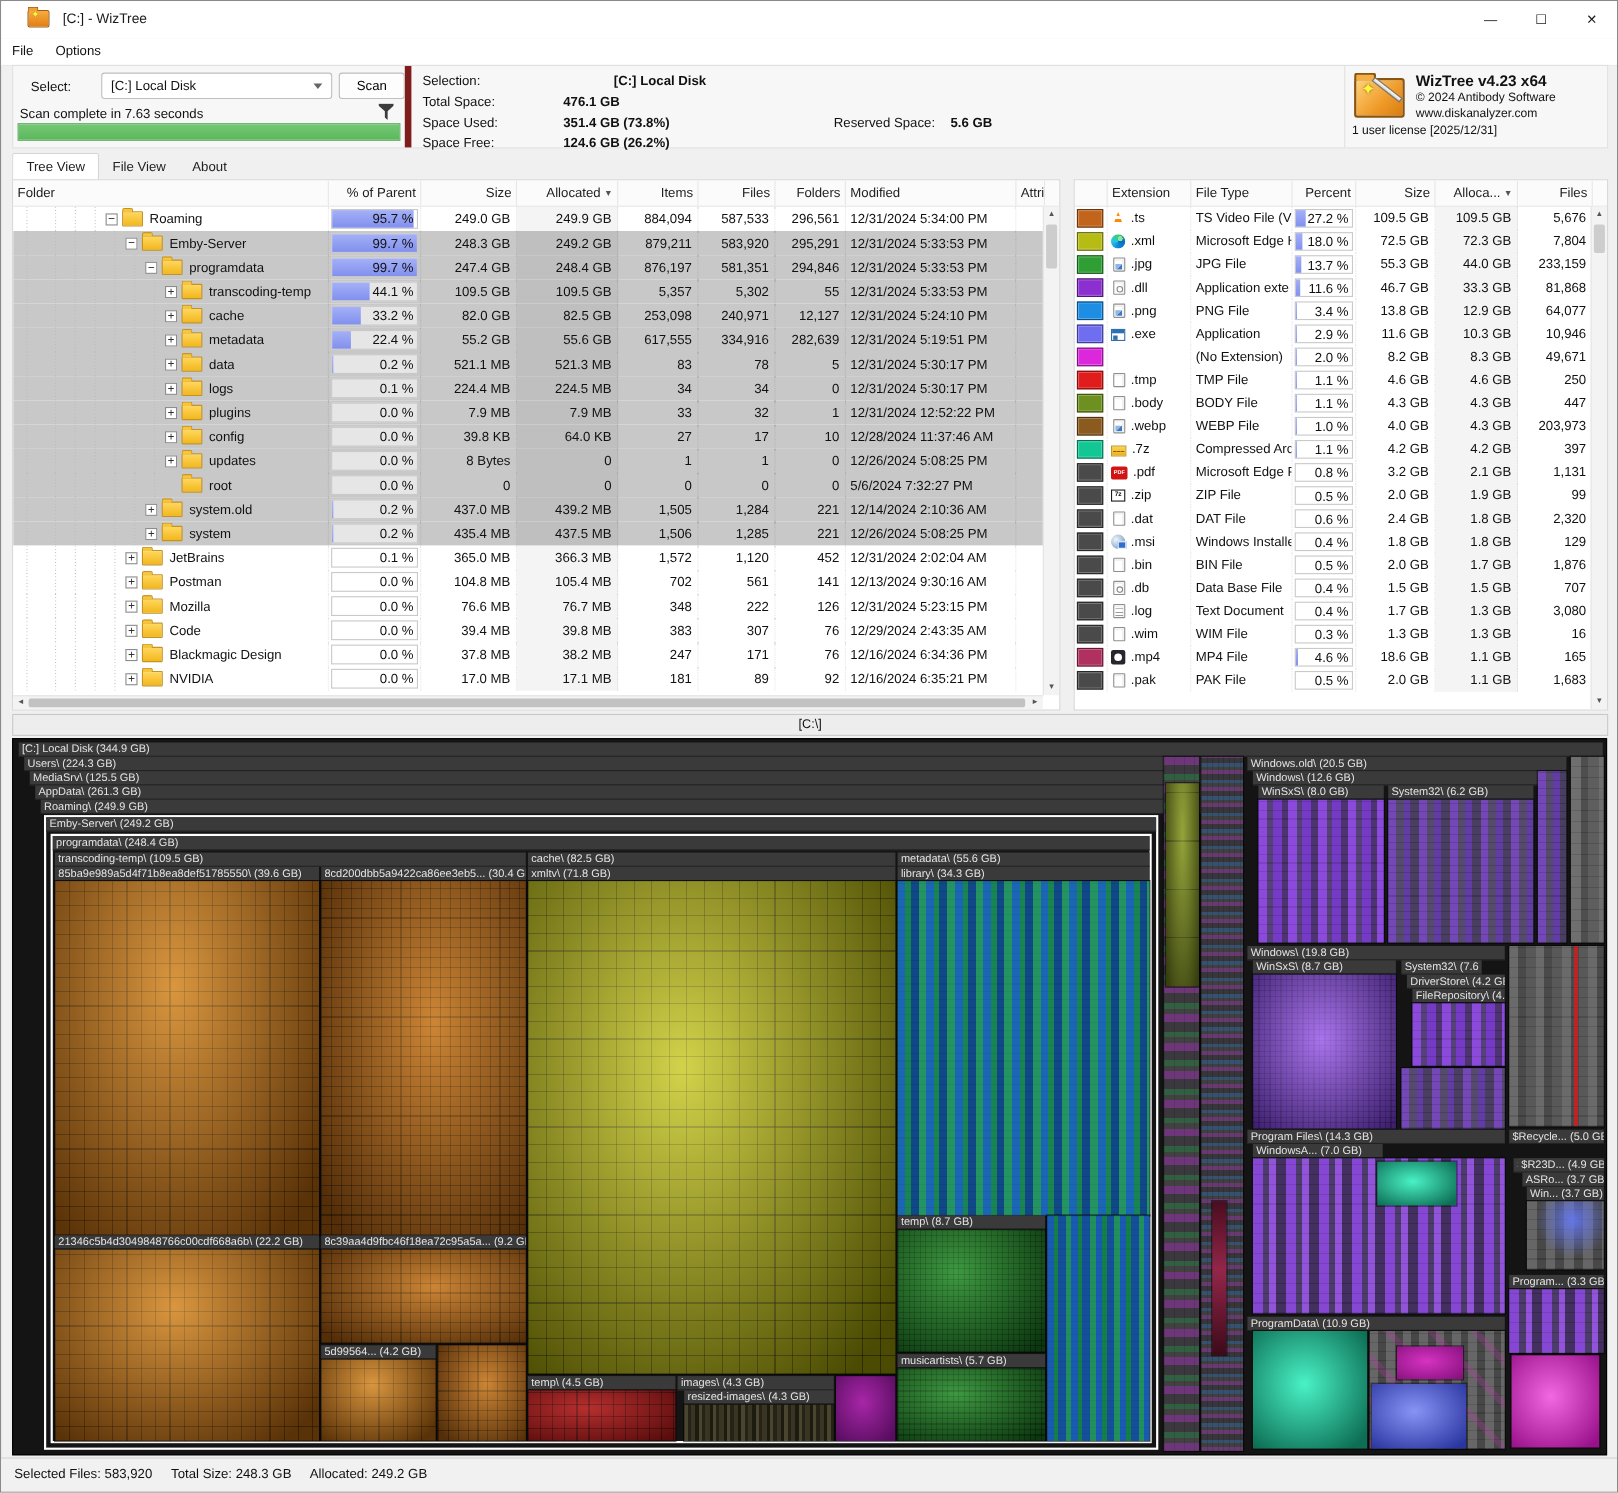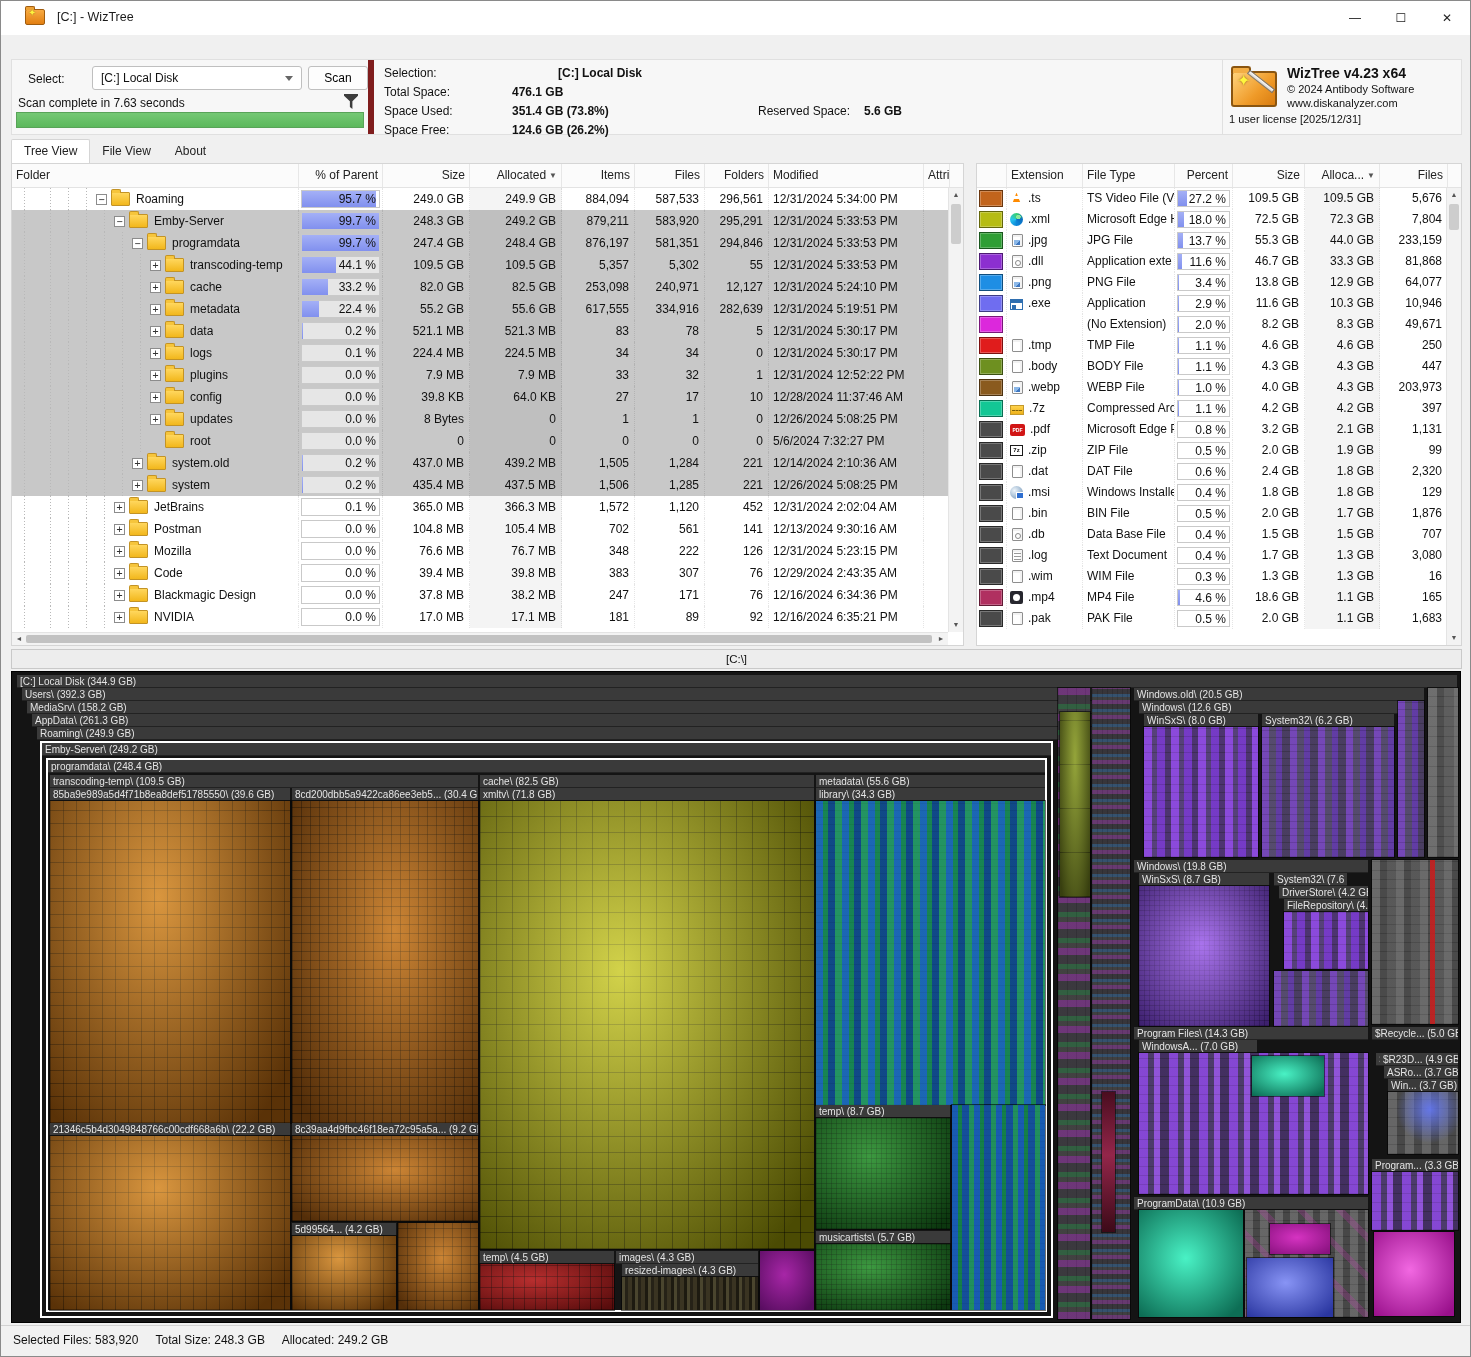--- a/index.html
+++ b/index.html
@@ -223,20 +223,21 @@
   <div class="titlebar">
     <div class="app-icon"></div>
     <div class="title-text">[C:]  - WizTree</div>
     <div class="win-btns">
       <div class="win-btn">—</div>
       <div class="win-btn">☐</div>
       <div class="win-btn">✕</div>
     </div>
   </div>
 
+  <div class="menubar"><span class="menu-item">File</span><span class="menu-item">Options</span></div>
 
   <div class="toppanel">
     <div class="scanbox">
       <span class="select-label">Select:</span>
       <div class="select-box">
         <span>[C:] Local Disk</span>
         <span class="select-caret"></span>
       </div>
       <button class="scan-btn">Scan</button>
       <div class="scan-status">Scan complete in 7.63 seconds</div>
@@ -1245,22 +1246,22 @@
         <div class="sarr up">▲</div>
         <div class="vthumb" style="top:16px;height:26px;"></div>
         <div class="sarr dn">▼</div>
       </div>
     </div>
   </div>
 
   <div class="tm-path">[C:\]</div>
   <div class="tm-canvas" id="tmc">
       <div class="tm-strip" style="left: 5px; top: 3px; width: 1440px;">[C:] Local Disk (344.9 GB)</div>
-      <div class="tm-strip" style="left: 10px; top: 16px; width: 1098px;">Users\ (392.3 GB)</div>
-      <div class="tm-strip" style="left: 15px; top: 29px; width: 1093px;">MediaSrv\ (158.2 GB)</div>
+      <div class="tm-strip" style="left: 10px; top: 16px; width: 1098px;">Users\ (224.3 GB)</div>
+      <div class="tm-strip" style="left: 15px; top: 29px; width: 1093px;">MediaSrv\ (125.5 GB)</div>
       <div class="tm-strip" style="left: 20px; top: 42px; width: 1088px;">AppData\ (261.3 GB)</div>
       <div class="tm-strip" style="left: 25px; top: 55px; width: 1083px;">Roaming\ (249.9 GB)</div>
       <div class="tm-box" style="left: 28px; top: 69px; width: 1013px; height: 577px;">
         <div class="tm-strip">Emby-Server\ (249.2 GB)</div>
       </div>
       <div class="tm-box" style="left: 34px; top: 86px; width: 1001px; height: 554px;">
         <div class="tm-strip">programdata\ (248.4 GB)</div>
       </div>
       <div class="tm-strip" style="left: 38px; top: 103px; width: 428px;">transcoding-temp\ (109.5 GB)</div>
       <div class="tm-strip" style="left: 38px; top: 116px; width: 240px;">85ba9e989a5d4f71b8ea8def51785550\ (39.6 GB)</div>

